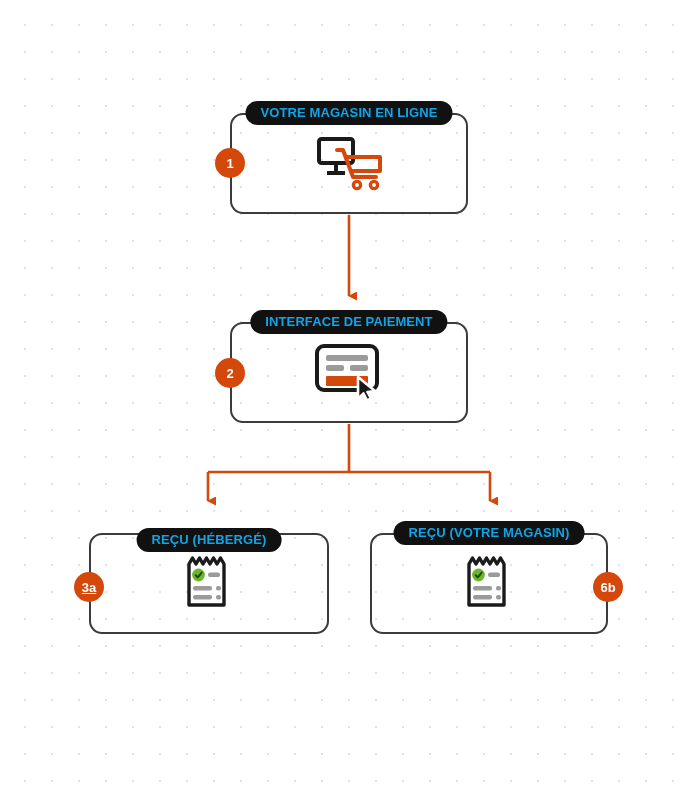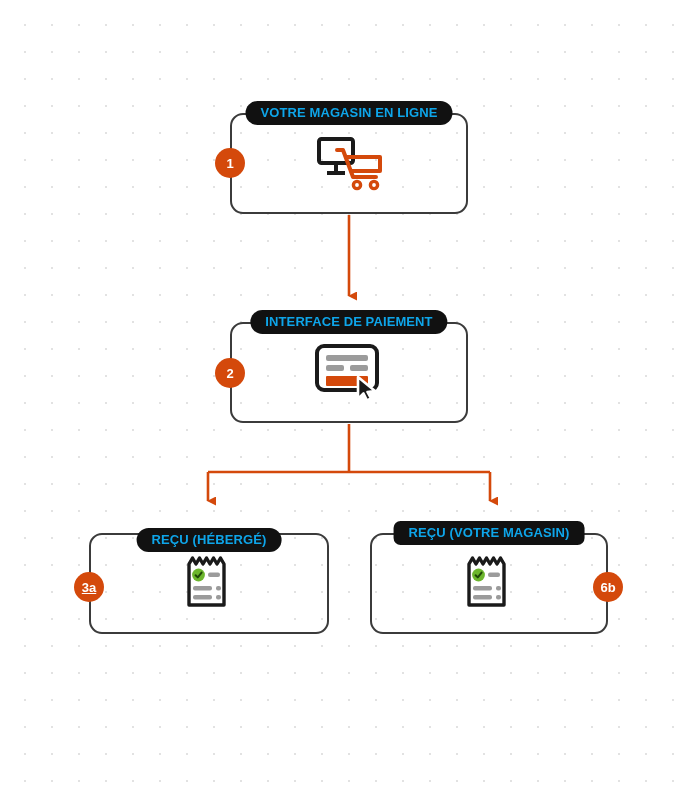--- a/index.html
+++ b/index.html
@@ -197,16 +197,16 @@
           <path d="M12.6,22.2 L14.8,24.4 L18.6,19.6" fill="none" stroke="#1f4708" stroke-width="2" stroke-linecap="round" stroke-linejoin="round"></path>
           <rect x="25" y="19.5" width="12" height="4.6" rx="2" fill="#9b9b9b"></rect>
           <rect x="10" y="33" width="19" height="4.6" rx="2" fill="#9b9b9b"></rect>
           <rect x="33" y="33" width="5" height="4.6" rx="2" fill="#9b9b9b"></rect>
           <rect x="10" y="42" width="19" height="4.6" rx="2" fill="#9b9b9b"></rect>
           <rect x="33" y="42" width="5" height="4.6" rx="2" fill="#9b9b9b"></rect>
         </svg>
       </span>
     </div>
   </div>
-  <div class="pill" style="left:489px; top:521px;border-radius:7px;">REÇU (VOTRE MAGASIN)</div>
+  <div class="pill" style="left:489px; top:521px;">REÇU (VOTRE MAGASIN)</div>
   <div class="badge" style="left:608px; top:587px;">6b</div>
 
 </div>
 
 </body></html>

